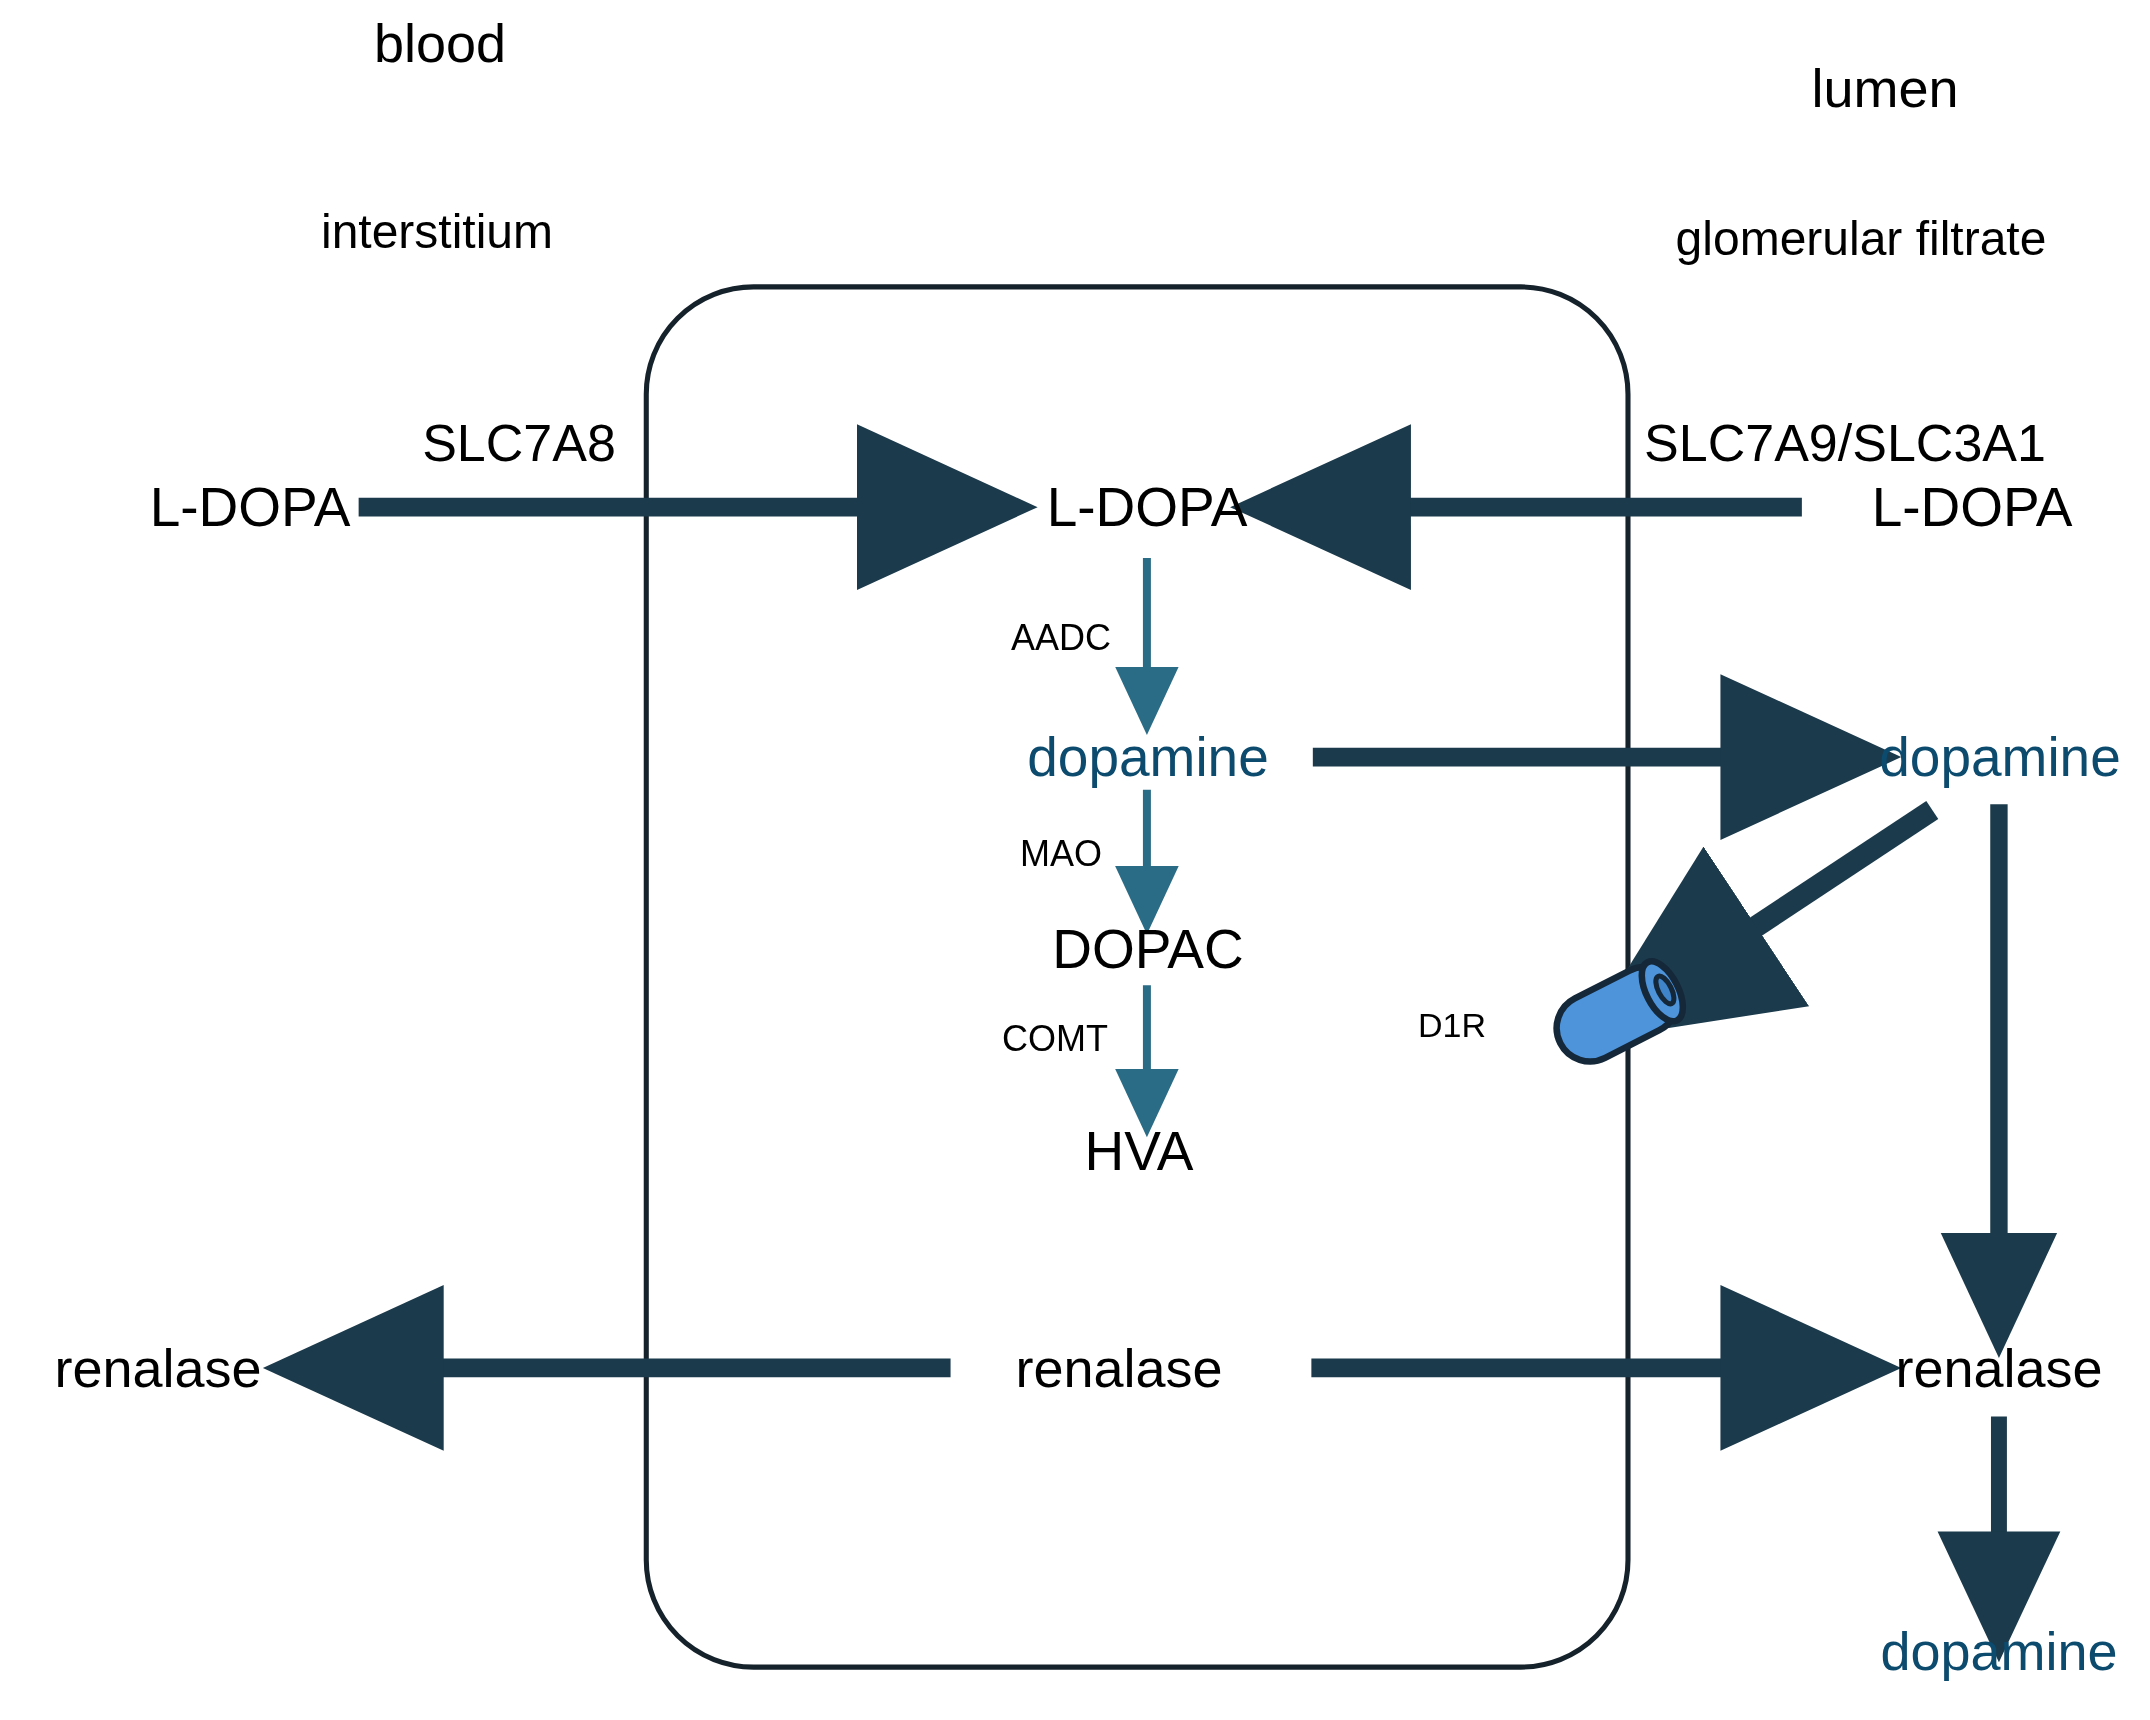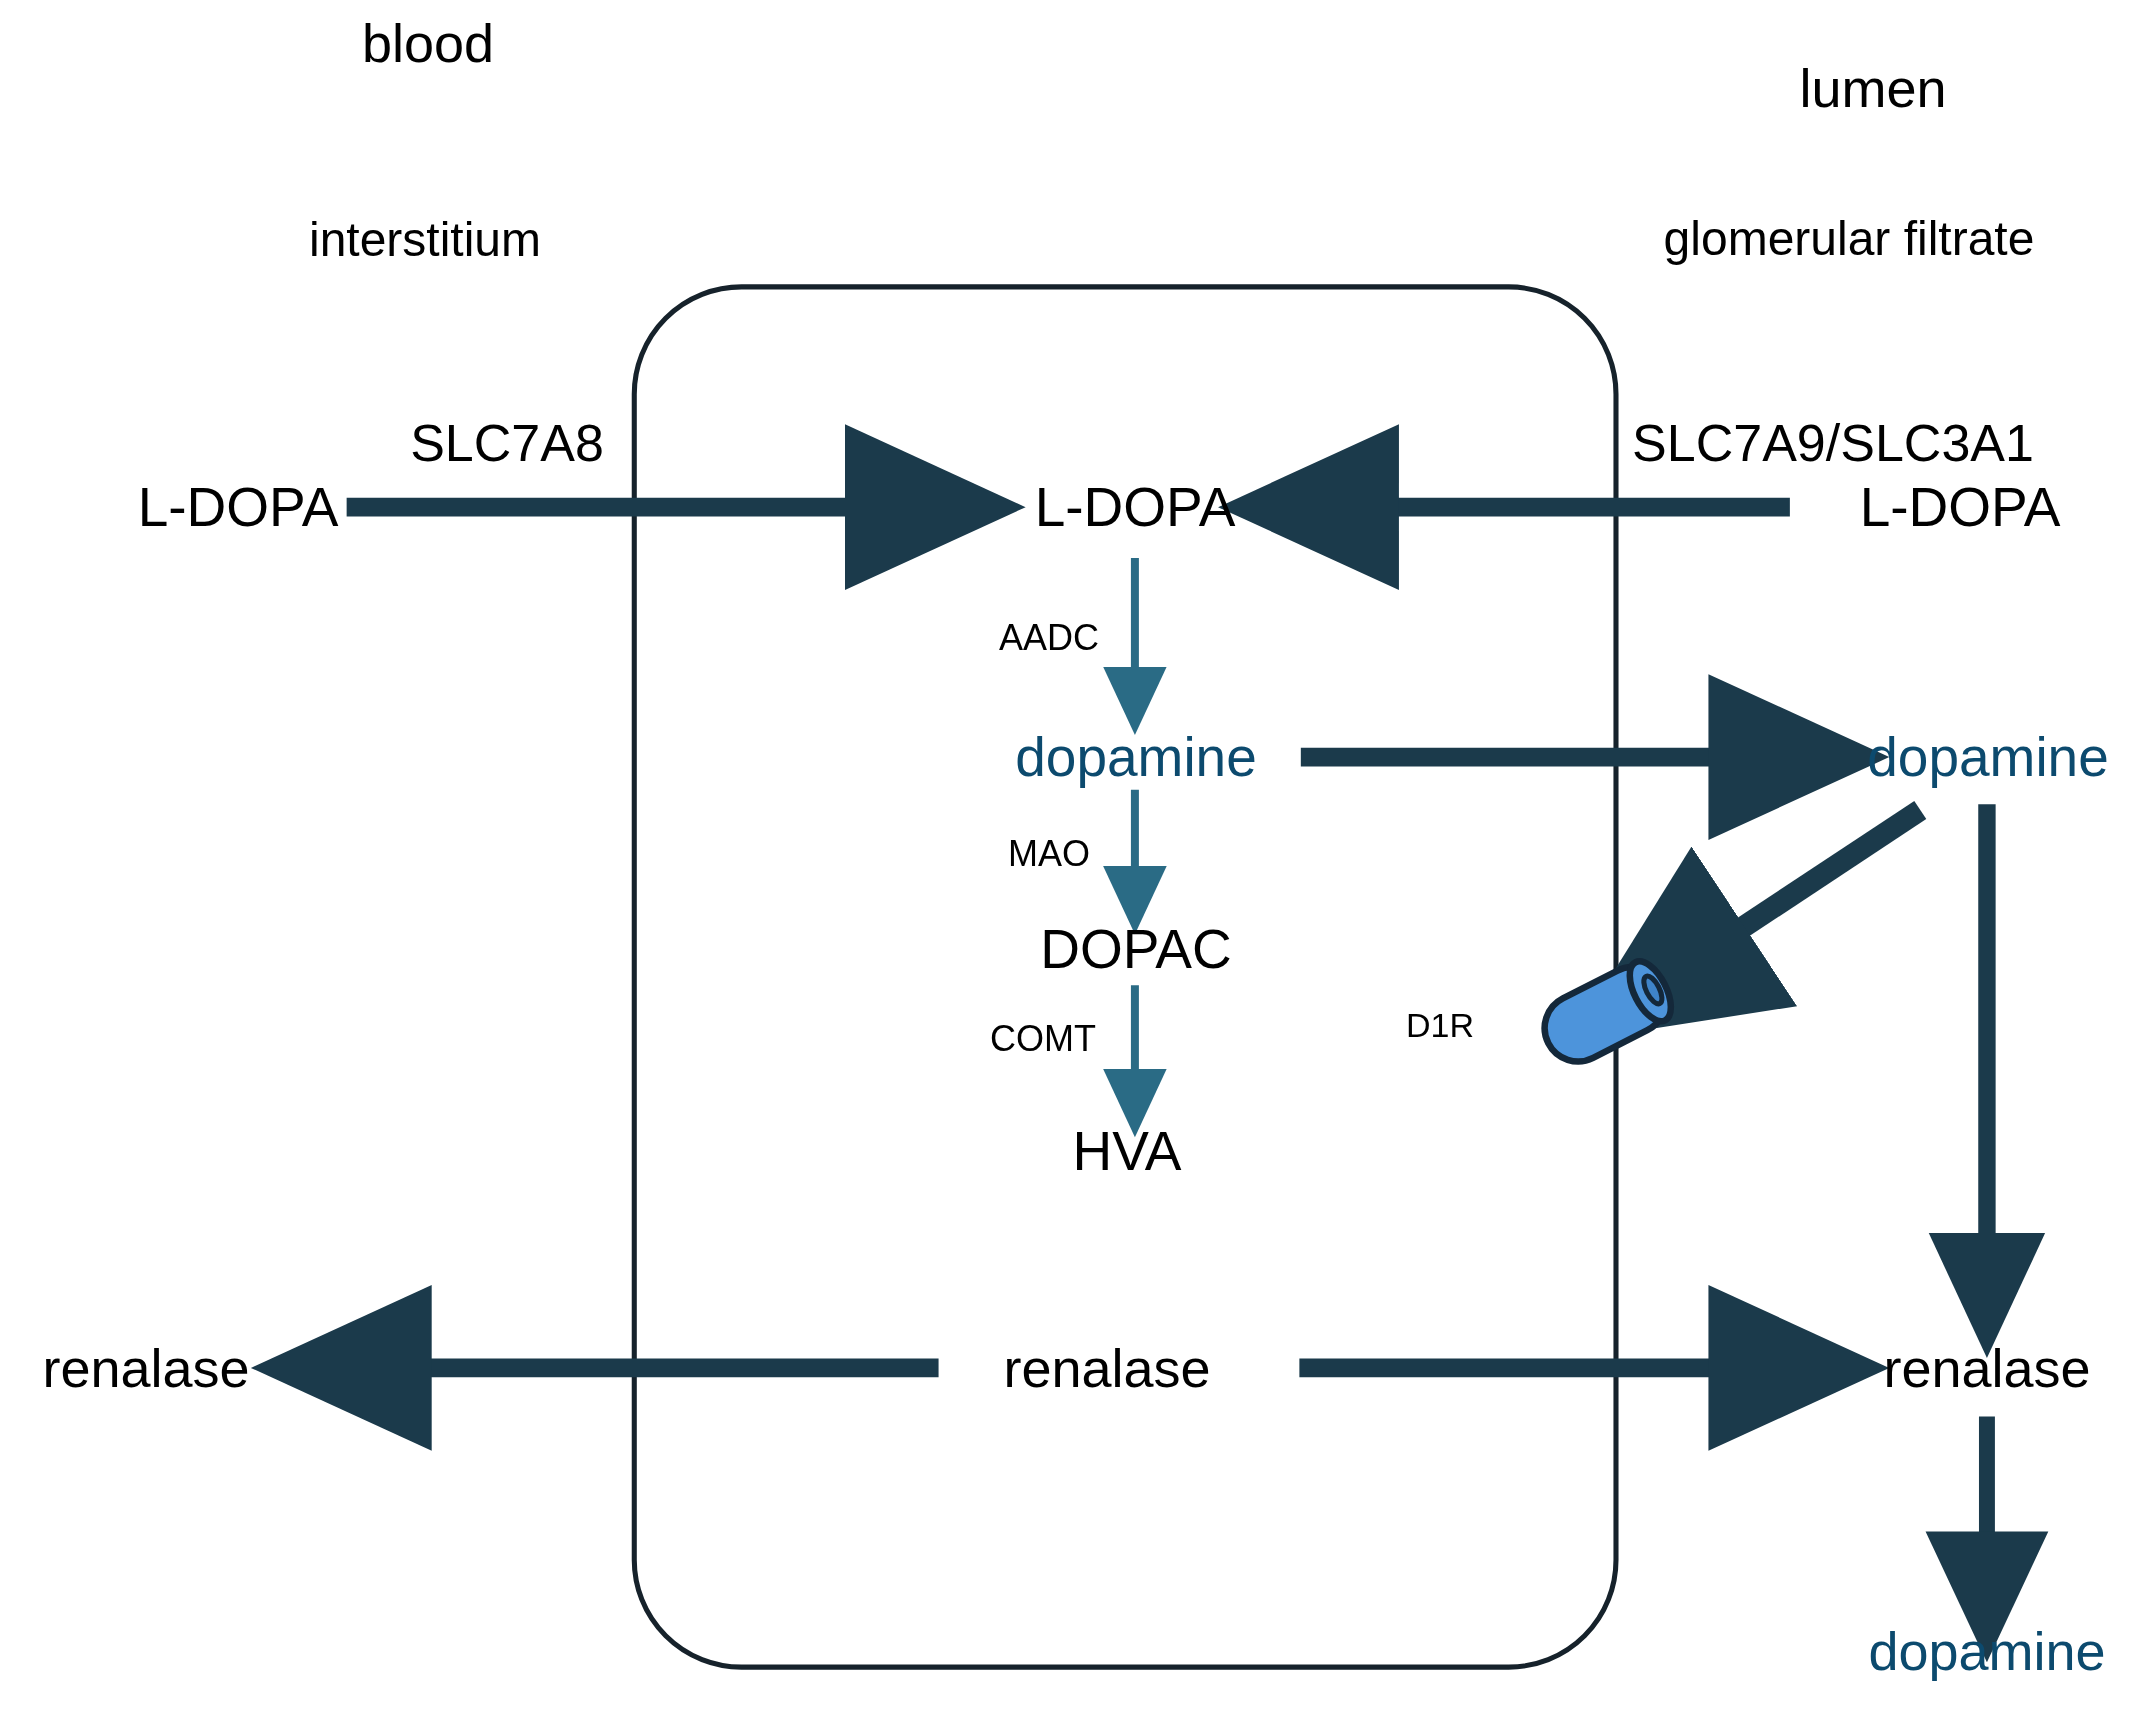--- a/index.html
+++ b/index.html
@@ -7,20 +7,21 @@
   body{
     font-family:"Liberation Sans", sans-serif;
     width:2151px;height:1720px;
     overflow:hidden;
     position:relative;
   }
   #stage{
     position:absolute;inset:0;
     width:2121px;height:1720px;
     background:#ffffff;
+    margin-left:12px;
   }
   #svgroot{position:absolute;left:0;top:0;width:2151px;height:1720px;}
   .lbl{
     position:absolute;
     color:#000000;
     white-space:nowrap;
     line-height:1;
     font-family:"Liberation Sans", sans-serif;
   }
   .lbl.ctr{transform:translate(-50%,-50%);}
@@ -107,21 +108,21 @@
       <line x1="2742" y1="1110" x2="2742" y2="1800" stroke="#1b3a4b" stroke-width="24" marker-end="url(#mDownBig)"></line>
     </g>
 
     <g>
       <line x1="2742" y1="1955" x2="2742" y2="2215" stroke="#1b3a4b" stroke-width="22" marker-end="url(#mDownSm)"></line>
     </g>
   </svg>
 
   <div class="lbl region ctr" style="left:428px;top:43px;">blood</div>
 
-  <div class="lbl sub ctr" style="left:425px;top:240px;text-align:right;">interstitium</div>
+  <div class="lbl sub ctr" style="left:425px;top:232px;text-align:right;">interstitium</div>
 
 
   <div class="lbl region ctr" style="left:1873px;top:88px;">lumen</div>
 
   <div class="lbl sub ctr" style="left:1849px;top:239px;text-align:center;">glomerular filtrate</div>
 
   <div class="lbl metab ctr" style="left:238px;top:507px;">L-DOPA</div>
 
   <div class="lbl trans ctr" style="left:507px;top:443px;">SLC7A8</div>
 

